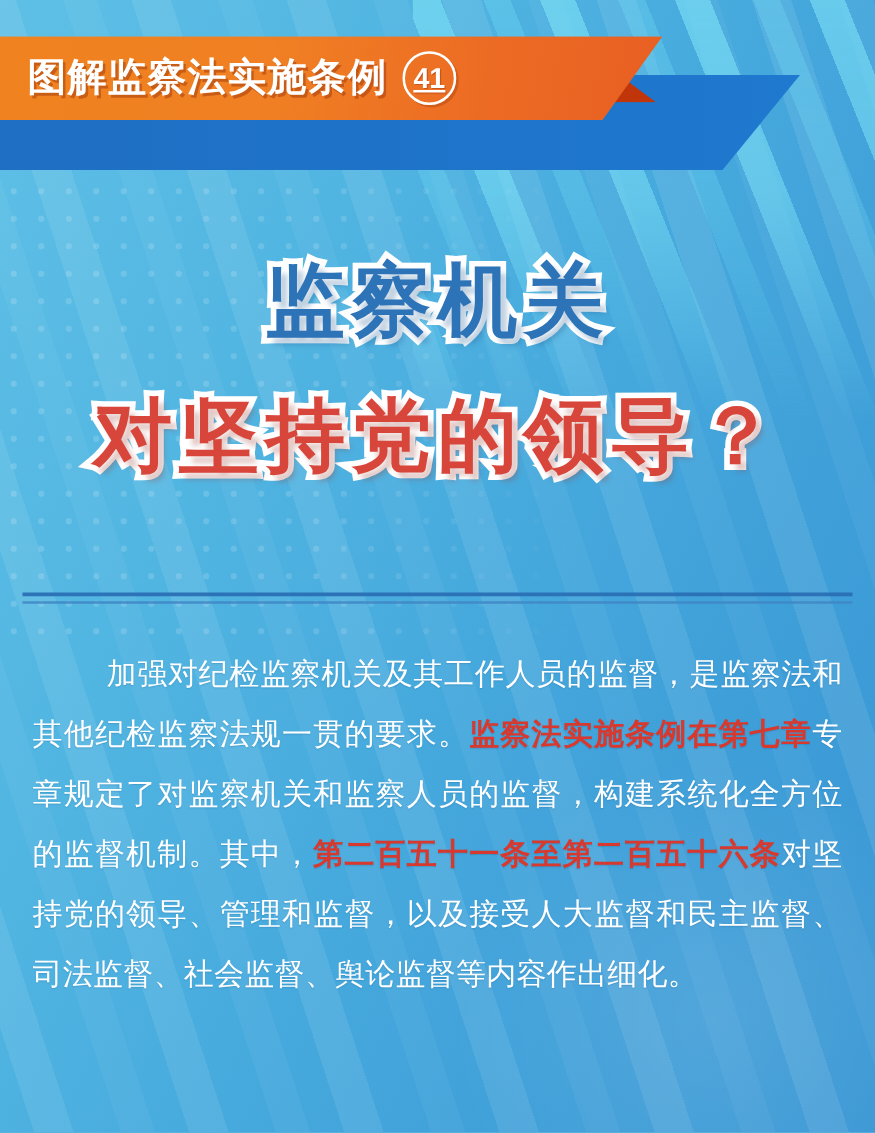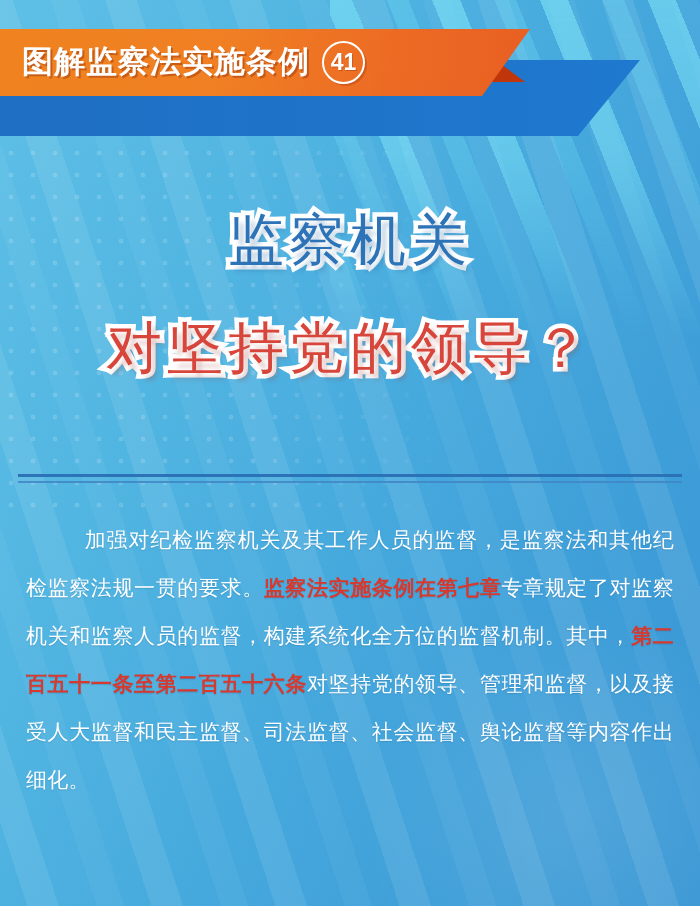--- a/index.html
+++ b/index.html
@@ -96,30 +96,31 @@
     white-space:nowrap;
     text-shadow:2px 2px 0 rgba(150,48,8,0.45);
   }
   .ribbon-badge{
     width:43px; height:43px; border-radius:50%;
     border:2.5px solid #ffffff;
     display:flex; align-items:center; justify-content:center;
     color:#ffffff; font-size:23px; font-weight:bold;
     text-shadow:1px 1px 0 rgba(150,48,8,0.40);
     box-shadow:2px 2px 0 rgba(150,48,8,0.30);
+    text-decoration:underline;
   }
 
   
   .headline{
     position:absolute; left:0; top:186px; width:700px;
     text-align:center;
   }
   .headline-line{
-    font-size:56px;
-    font-weight:normal;
+    font-size:64px;
+    font-weight:bold;
     letter-spacing:5px;
     line-height:108px;
     white-space:nowrap;
   }
   .headline-line.l1{
     color:#2d73b8;
     -webkit-text-stroke:9px #ffffff;
     paint-order:stroke fill;
     text-shadow:5px 6px 4px rgba(40,95,150,0.30);
   }
@@ -132,21 +133,21 @@
 
   
   .divider{ position:absolute; left:18px; top:474px; width:664px; }
   .divider .rule-thick{ height:3px; background:#2a6fb4; opacity:.95; }
   .divider .rule-thin{ height:2px; background:#3f86c4; opacity:.85; margin-top:4px; }
 
   
   .body-copy{
     position:absolute; left:26px; top:516px; width:648px;
     color:#ffffff;
-    font-size:21px;
+    font-size:24px;
     line-height:48px;
     letter-spacing:0.2px;
     text-align:justify;
     text-justify:inter-character;
     text-shadow:0 1px 1px rgba(30,90,140,0.25);
   }
   .body-copy .indent{ display:inline-block; width:52px; }
   .body-copy .hl{ color:#d8392e; font-weight:bold; }
 </style>
 </head>

